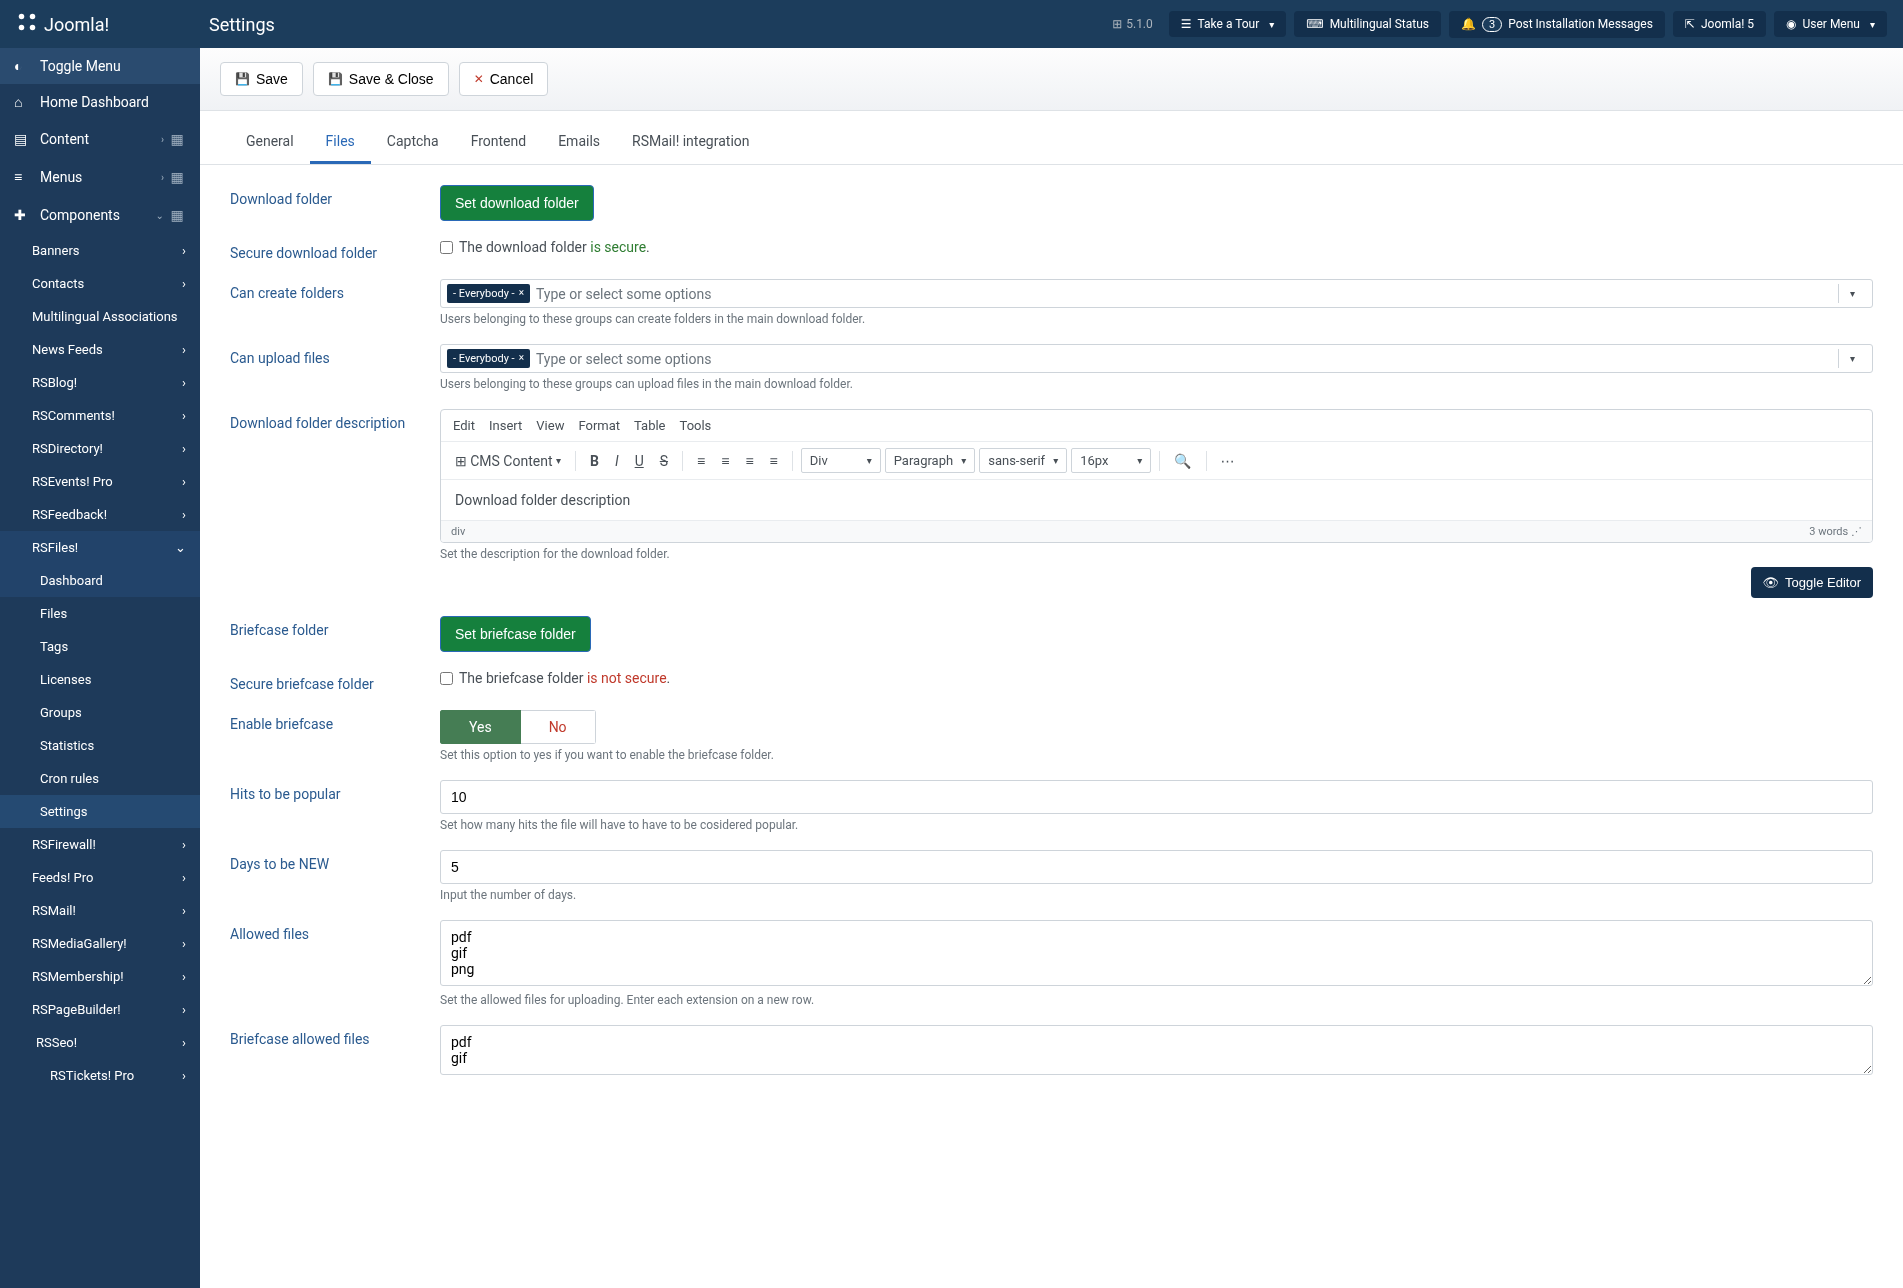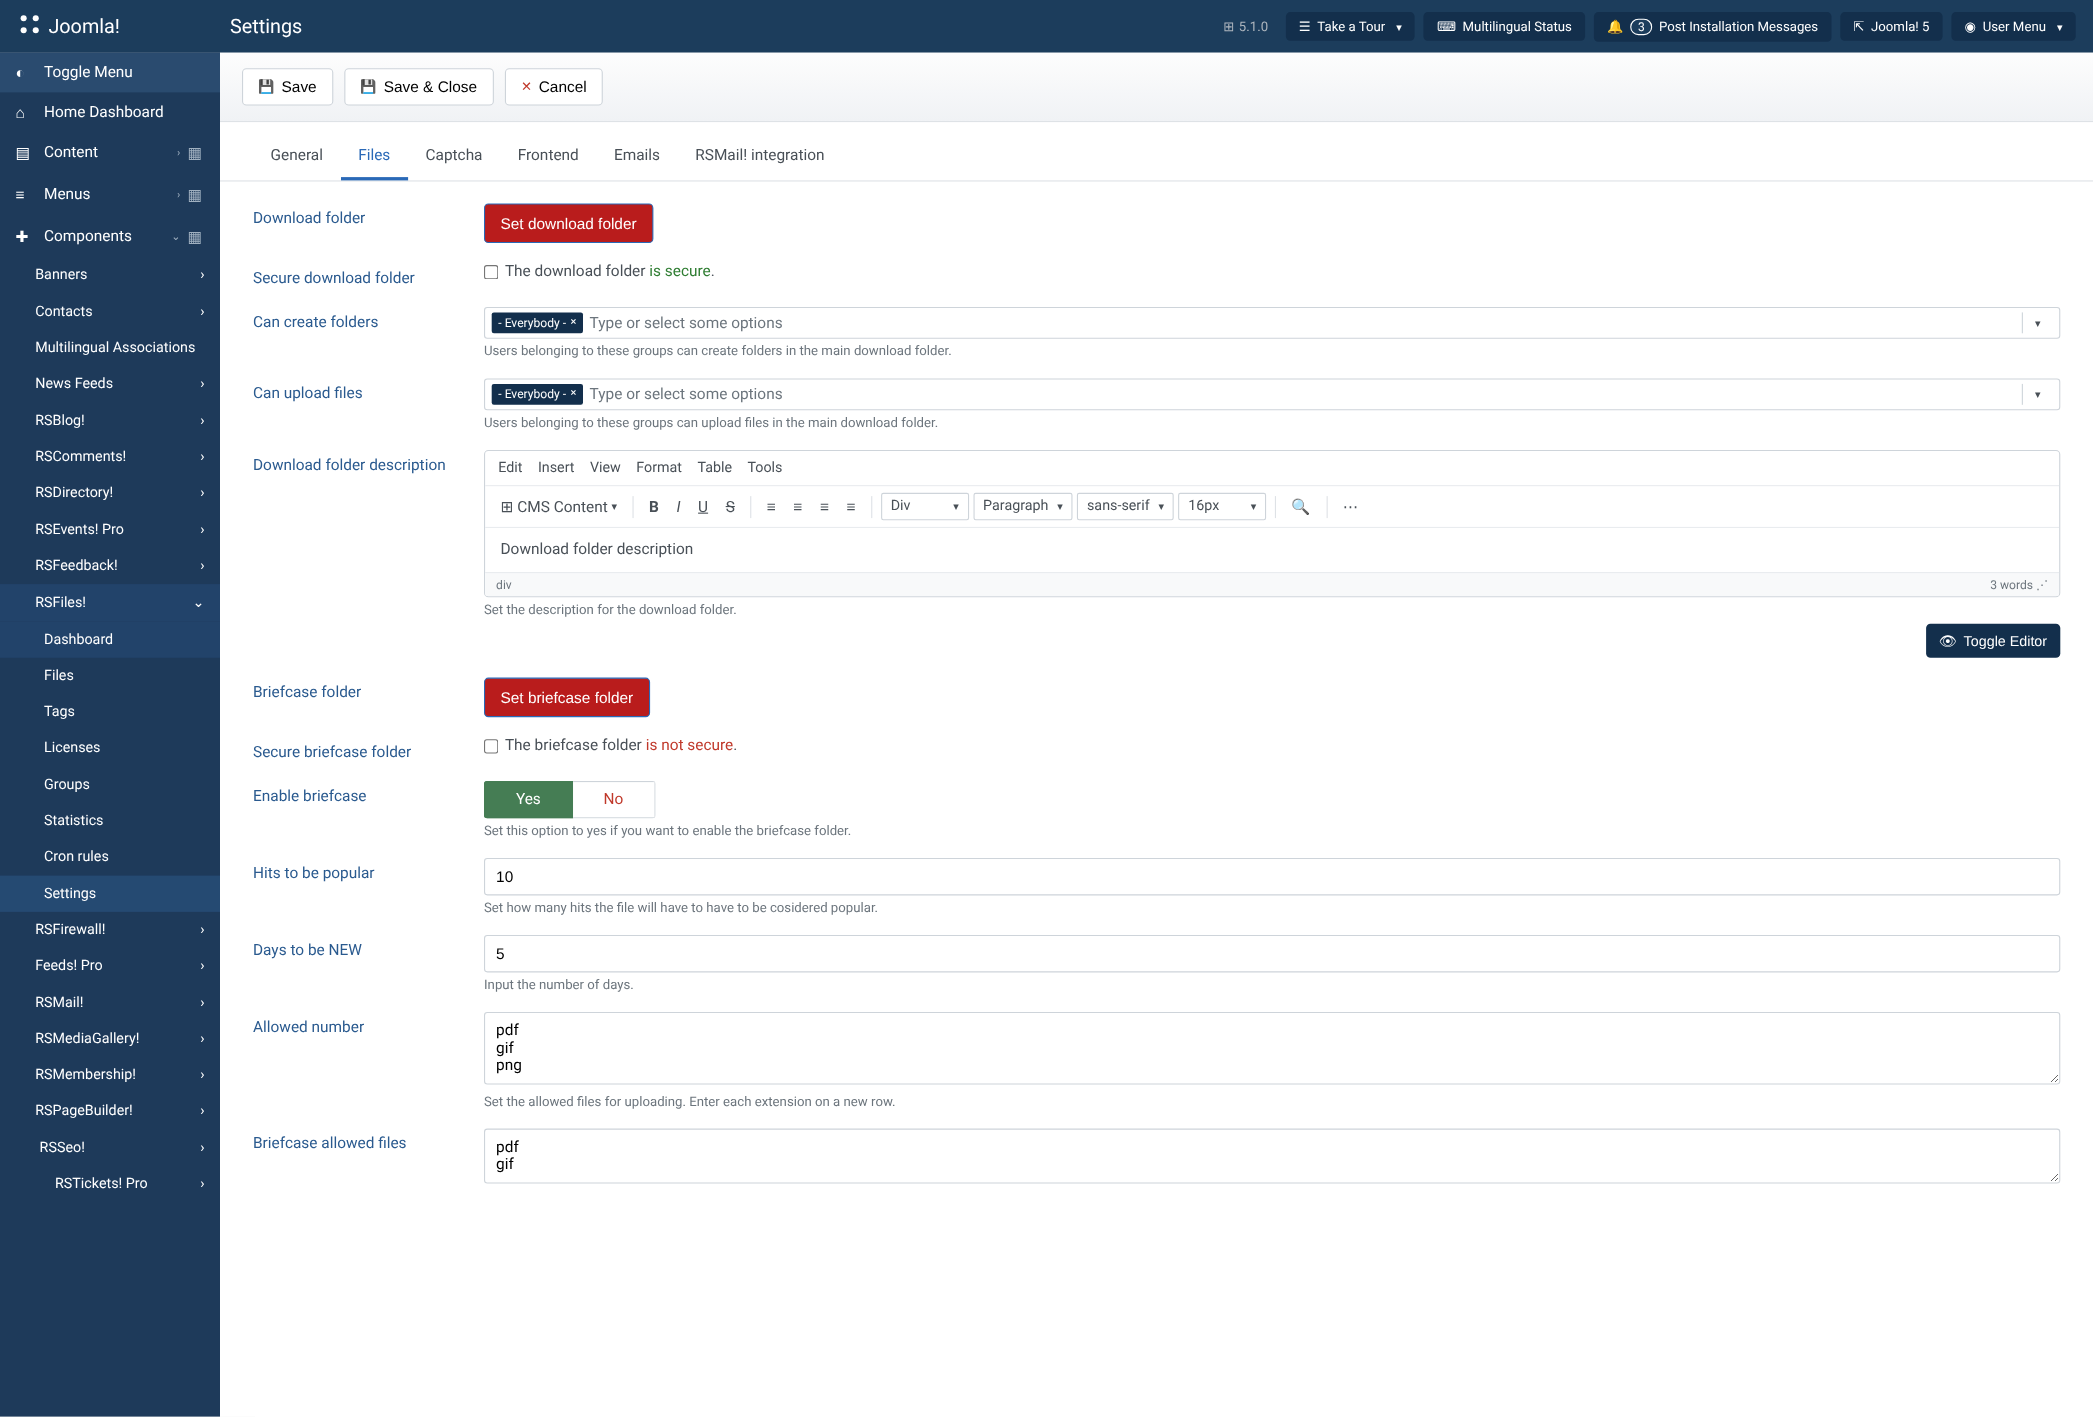--- a/index.html
+++ b/index.html
@@ -26,21 +26,21 @@
 .sub-item { padding: 9px 14px 9px 32px; font-size: 13px; cursor: pointer; }
 .subsub-item { padding: 9px 14px 9px 40px; font-size: 13px; cursor: pointer; }
 .subsub-item.active { background: #254a72; }
 .expanded { background: #22436a; }
 
 .main { flex: 1; background: #fff; }
 .actionbar { padding: 14px 20px; background: linear-gradient(#fdfdfd, #f0f2f5); border-bottom: 1px solid #dee2e6; display: flex; gap: 10px; }
 .btn { border: 1px solid #ced4da; background: #fff; padding: 8px 14px; border-radius: 4px; font-size: 14px; cursor: pointer; display: inline-flex; align-items: center; gap: 6px; }
 .i-green { color: #2f7d32; font-size: 12px;}
 .i-red { color: #c0392b; font-size: 12px;}
-.btn-primary { background: #b91c1c; color: #fff; border: 1px solid #2a69b7; padding: 9px 14px; border-radius: 4px; font-size: 14px; cursor: pointer; }
+.btn-primary { background: #15803d; color: #fff; border: 1px solid #2a69b7; padding: 9px 14px; border-radius: 4px; font-size: 14px; cursor: pointer; }
 
 .tabs { display: flex; border-bottom: 1px solid #dee2e6; padding: 0 30px; margin-top: 10px;}
 .tab { padding: 12px 16px; font-size: 14px; color: #495057; cursor: pointer; border-bottom: 3px solid transparent; }
 .tab.active { color: #2a69b7; border-bottom-color: #2a69b7; }
 
 .form-area { padding: 20px 30px; }
 .form-row { display: flex; margin-bottom: 18px; align-items: flex-start; }
 .form-label-col { width: 210px; flex-shrink: 0; padding-top: 6px; font-size: 14px; color: #2a5a8f; }
 .form-input-col { flex: 1; }
 
@@ -413,21 +413,21 @@
 
       <div class="form-row">
         <div class="form-label-col">Days to be NEW</div>
         <div class="form-input-col">
           <input type="text" class="text-input" value="5" style="">
           <div class="help-text">Input the number of days.</div>
         </div>
       </div>
 
       <div class="form-row">
-        <div class="form-label-col">Allowed number</div>
+        <div class="form-label-col">Allowed files</div>
         <div class="form-input-col">
           <textarea class="textarea-input" rows="3" id="allowed-ta" style="">pdf
 gif
 png</textarea>
           <div class="help-text">Set the allowed files for uploading. Enter each extension on a new row.</div>
         </div>
       </div>
 
       <div class="form-row">
         <div class="form-label-col">Briefcase allowed files</div>

